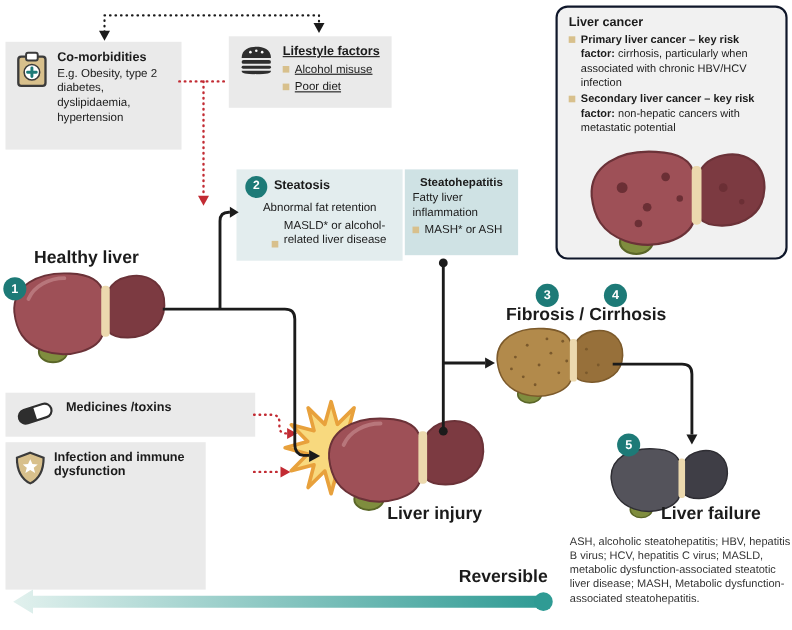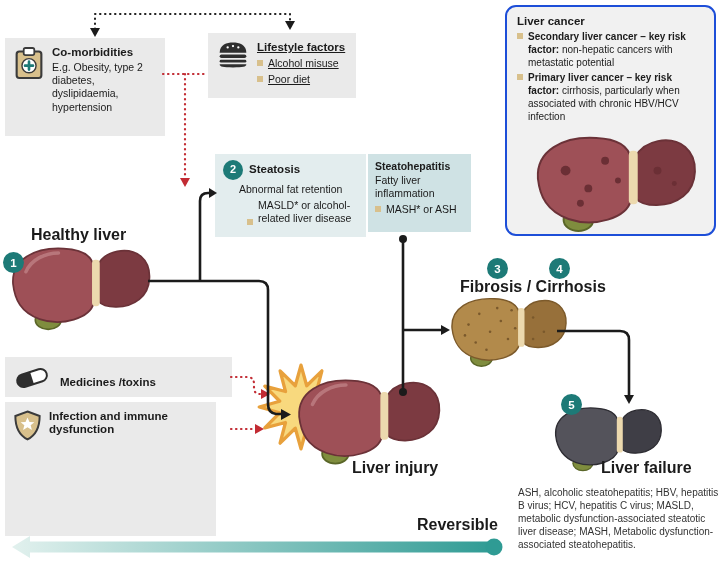--- a/index.html
+++ b/index.html
@@ -14,21 +14,21 @@
   .sq{flex:0 0 auto;width:6px;height:6px;background:var(--bullet-tan,#d8c08c);margin-top:3px;}
   .numcircle{position:absolute;width:21px;height:21px;border-radius:50%;
        background:var(--circle-teal,#1d7a77);color:#fff;font-size:11.5px;font-weight:bold;
        display:flex;align-items:center;justify-content:center;z-index:5;}
   .incircle{flex:0 0 auto;width:20px;height:20px;border-radius:50%;
        background:var(--circle-teal,#1d7a77);color:#fff;font-size:11px;font-weight:bold;
        display:flex;align-items:center;justify-content:center;}
   .stage-label{position:absolute;font-size:16px;font-weight:bold;color:var(--ink,#1b1b1b);z-index:5;white-space:nowrap;}
   .layer{position:absolute;left:0;top:0;z-index:3;pointer-events:none;}
   .liver{position:absolute;z-index:2;}
-  .cancer-box{position:absolute;background:#f1f1f1;border:2px solid #1d4ed8;border-radius:11px;
+  .cancer-box{position:absolute;background:#f1f1f1;border:2px solid #0f172a;border-radius:11px;
        padding:8px 10px;font-size:10px;line-height:1.3;color:var(--ink,#1b1b1b);z-index:1;overflow:hidden;}
   .cancer-box .bi{font-size:10px;margin-top:2px;}
   .b{font-weight:bold;}
   .tealbox1{background:var(--box-teal-1,#e3edee);}
   .tealbox2{background:var(--box-teal-2,#cfe2e4);}
   .footnote{position:absolute;font-size:10px;line-height:1.3;color:#333;z-index:1;}
   .hdr2{display:flex;align-items:center;gap:6px;margin-bottom:3px;}
 </style>
 </head>
 <body>
@@ -72,25 +72,25 @@
             <span>Poor diet</span>
           </div>
       </div>
     </div>
   </div>
 
   <div class="cancer-box" style="left:505px;top:5px;width:211px;height:231px;">
     <div class="box-title">Liver cancer</div>
     <div class="bi">
         <span class="sq"></span>
+      <span><span class="b">Primary liver cancer – key risk factor:</span><span> cirrhosis, particularly when associated with chronic HBV/HCV infection</span></span>
+      </div>
+    <div class="bi">
+        <span class="sq"></span>
       <span><span class="b">Secondary liver cancer – key risk factor:</span><span> non-hepatic cancers with metastatic potential</span></span>
-      </div>
-    <div class="bi">
-        <span class="sq"></span>
-      <span><span class="b">Primary liver cancer – key risk factor:</span><span> cirrhosis, particularly when associated with chronic HBV/HCV infection</span></span>
       </div>
     <svg class="abs" style="left:24px;top:122px;width:168px;height:104px;" viewBox="0 0 170 105">
       <ellipse cx="48" cy="92" rx="15" ry="11" style="fill:var(--gallbladder,#7f8d3e);stroke:var(--gallbladder-dark,#5a6628);stroke-width:2"></ellipse>
       <path d="M7,50 C5,22 32,7 66,9 C90,10 99,18 101,30 L101,72 C97,90 64,100 38,91 C16,83 9,68 7,50 Z" style="fill:var(--liver-main,#9e5057);stroke:var(--liver-edge,#6b3238);stroke-width:2"></path>
       <path d="M106,28 C114,11 141,6 156,18 C170,30 169,56 154,68 C139,80 114,79 106,70 Z" style="fill:var(--liver-dark,#7c3a41);stroke:var(--liver-edge,#6b3238);stroke-width:2"></path>
       <rect x="99" y="22" width="9" height="54" rx="4" style="fill:var(--liver-band,#ecd9ae)"></rect>
       <g style="fill:var(--cancer-spot,#6b2f35)">
         <circle cx="35" cy="42" r="5"></circle>
           <circle cx="58" cy="60" r="4"></circle>
           <circle cx="75" cy="32" r="4"></circle>
@@ -108,39 +108,39 @@
       <div class="box-title" style="margin:0;">Steatosis</div>
     </div>
     <div style="margin-left:16px;">Abnormal fat retention</div>
     <div class="bi" style="margin-left:24px;align-items:flex-end;">
         <span class="sq"></span>
         <span>MASLD* or alcohol-related liver disease</span>
       </div>
   </div>
 
   <div class="box tealbox2" style="left:368px;top:154px;width:103px;height:78px;padding:6px 7px;">
-    <div class="box-title" style="font-size:10.5px;">Steatohepatitis</div>
+    <div class="box-title" style="font-size:10.5px;text-align:center;">Steatohepatitis</div>
     <div>Fatty liver inflammation</div>
     <div class="bi">
         <span class="sq"></span>
         <span>MASH* or ASH</span>
       </div>
   </div>
 
-  <div class="box" style="left:5px;top:357px;width:227px;height:40px;display:flex;align-items:flex-end;">
+  <div class="box" style="left:5px;top:357px;width:227px;height:40px;display:flex;align-items:flex-start;">
     <svg viewBox="0 0 40 24" style="width:36px;height:22px;flex:0 0 auto;margin-right:10px;">
       <g transform="rotate(-18 20 12)">
         <rect x="3" y="5" width="34" height="14" rx="7" style="fill:#fff;stroke:#2e2e2e;stroke-width:2.2"></rect>
         <path d="M20,5 H10 a7,7 0 0 0 0,14 H20 Z" style="fill:#2e2e2e"></path>
       </g>
     </svg>
     <div class="box-title" style="margin:0;">Medicines /toxins</div>
   </div>
 
-  <div class="box" style="left:5px;top:402px;width:211px;height:134px;">
+  <div class="box" style="left:5px;top:402px;width:182px;height:134px;">
     <div class="iconrow">
       <svg viewBox="0 0 30 34" style="width:27px;height:31px;flex:0 0 auto;">
         <path d="M15,1.5 L28.5,6.5 C28.5,19 24,28 15,32.5 C6,28 1.5,19 1.5,6.5 Z" style="fill:var(--bullet-tan,#d8c08c);stroke:#3b3b3b;stroke-width:2.2"></path>
         <path d="M15,8 L17.2,13 L22.6,13.3 L18.5,16.8 L19.9,22 L15,19 L10.1,22 L11.5,16.8 L7.4,13.3 L12.8,13 Z" style="fill:#fff"></path>
       </svg>
       <div class="box-title" style="width:130px;">Infection and immune dysfunction</div>
     </div>
   </div>
 
   <div class="stage-label" style="left:31px;top:226px;">Healthy liver</div>

